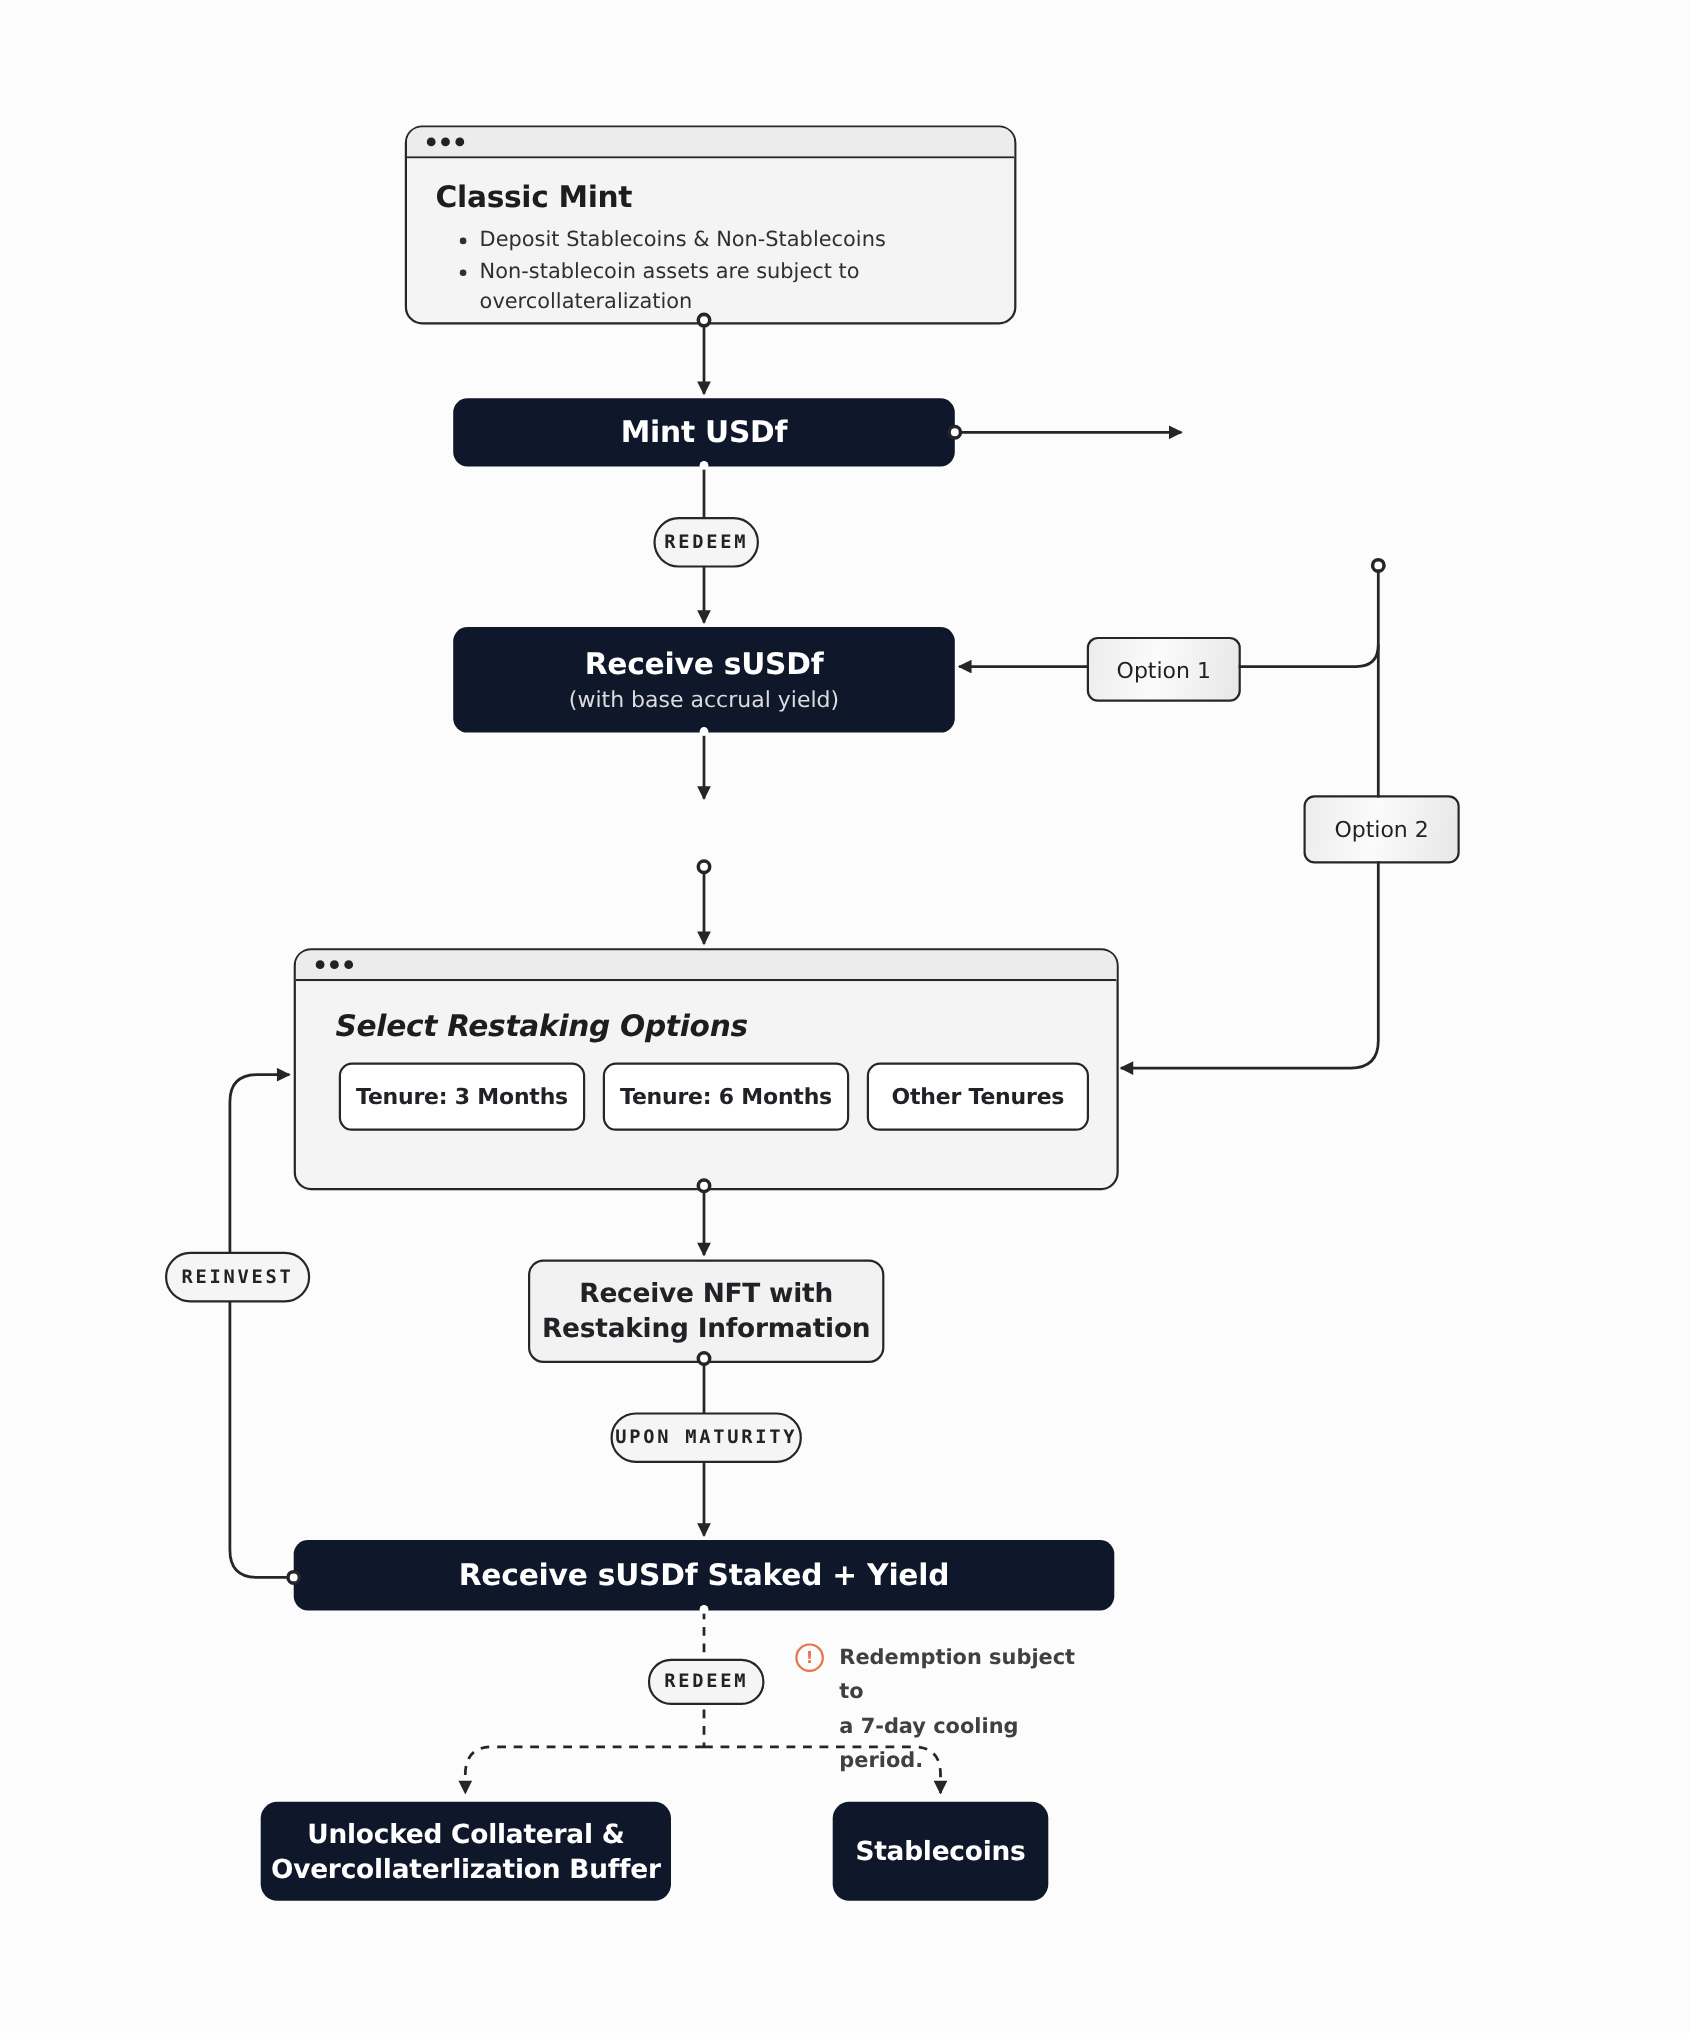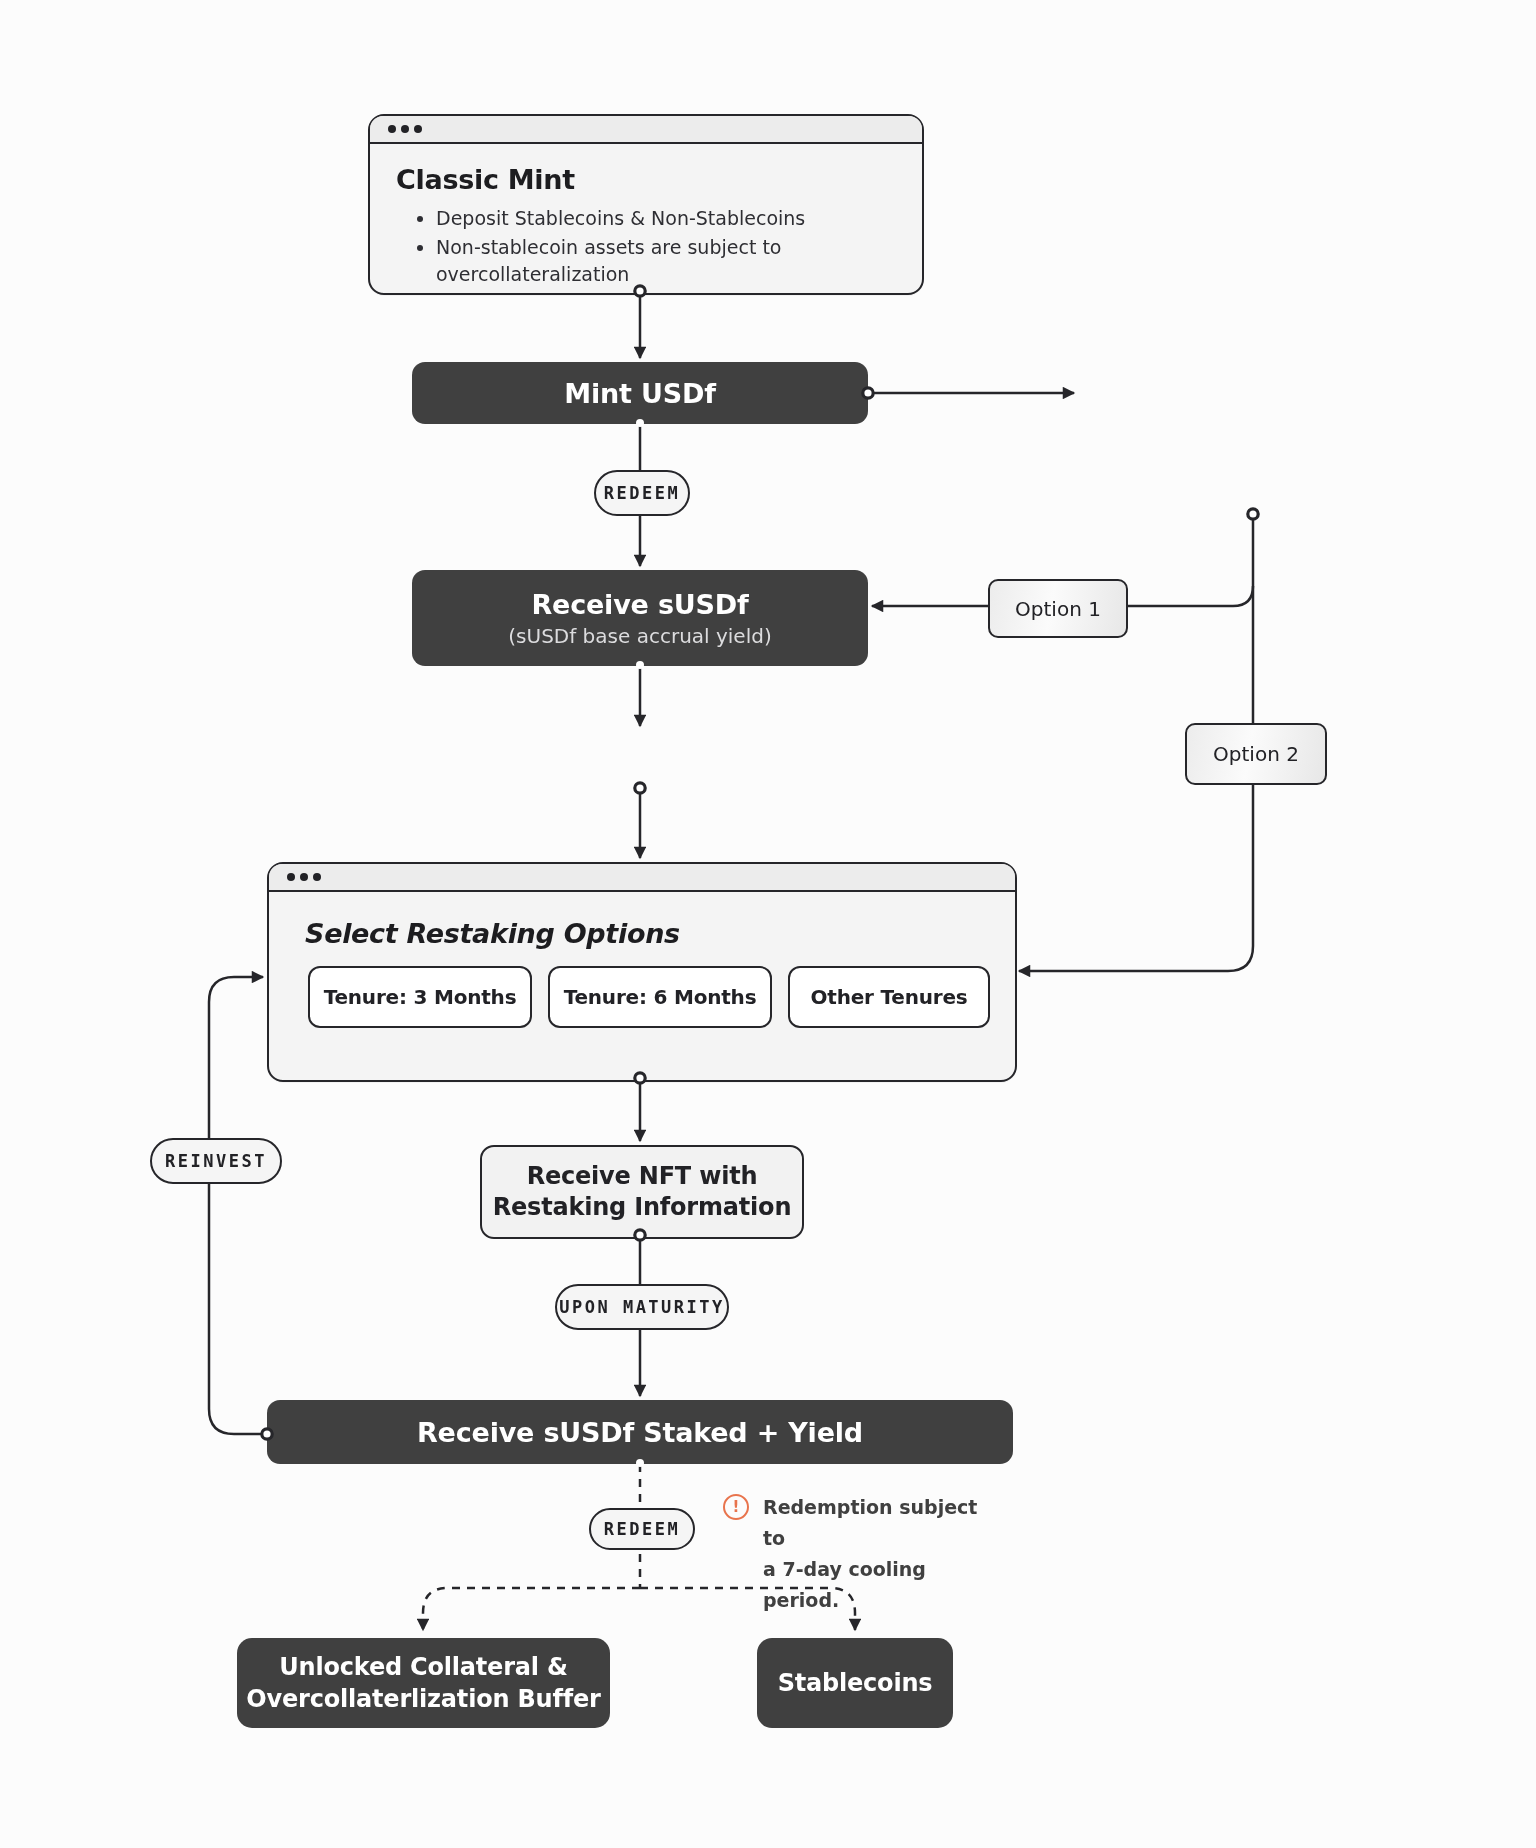--- a/index.html
+++ b/index.html
@@ -23,21 +23,21 @@
   }
   .dots{display:flex;gap:5px;}
   .dots i{width:8px;height:8px;border-radius:50%;background:#222226;display:block;}
   .win-title{font-weight:700;font-size:27px;letter-spacing:-.3px;color:#1d1d20;}
   .bullets{margin:10px 0 0 0;padding:0 26px 0 40px;font-size:19px;color:#2e2e33;line-height:27px;list-style:disc;}
   .bullets li{margin:2px 0;}
   .subbullets{margin:2px 0 0 0;padding-left:26px;list-style:disc;font-size:18.5px;line-height:26px;}
 
   
   .dark{
-    position:absolute;background:#404040;border-radius:13px;color:#fff;z-index:3;
+    position:absolute;background:#0f172a;border-radius:13px;color:#fff;z-index:3;
     display:flex;flex-direction:column;align-items:center;justify-content:center;text-align:center;
   }
   .dark .big{font-weight:700;font-size:27px;letter-spacing:-.2px;}
   .dark .sub{font-weight:400;font-size:20px;color:#dcdcde;margin-top:4px;}
   .dark .med{font-weight:700;font-size:24px;line-height:32px;letter-spacing:-.2px;}
 
   
   .lightnode{
     position:absolute;background:#f2f2f2;border:2.5px solid #26262a;border-radius:14px;z-index:3;
     display:flex;align-items:center;justify-content:center;text-align:center;
@@ -138,21 +138,21 @@
     <div class="big">Mint USDf</div>
   </div>
 
 
   <div class="pill" style="left:594px;top:470px;width:92px;height:42px;">
     <span>REDEEM</span>
   </div>
 
   <div class="dark" style="left:412px;top:570px;width:456px;height:96px;">
     <div class="big">Receive sUSDf</div>
-    <div class="sub">(sUSDf base accrual yield)</div>
+    <div class="sub">(with base accrual yield)</div>
   </div>
 
   <div class="badge" style="left:988px;top:579px;width:136px;height:55px;">
     <span>Option 1</span>
   </div>
 
   <div class="badge" style="left:1185px;top:723px;width:138px;height:58px;">
     <span>Option 2</span>
   </div>
 

